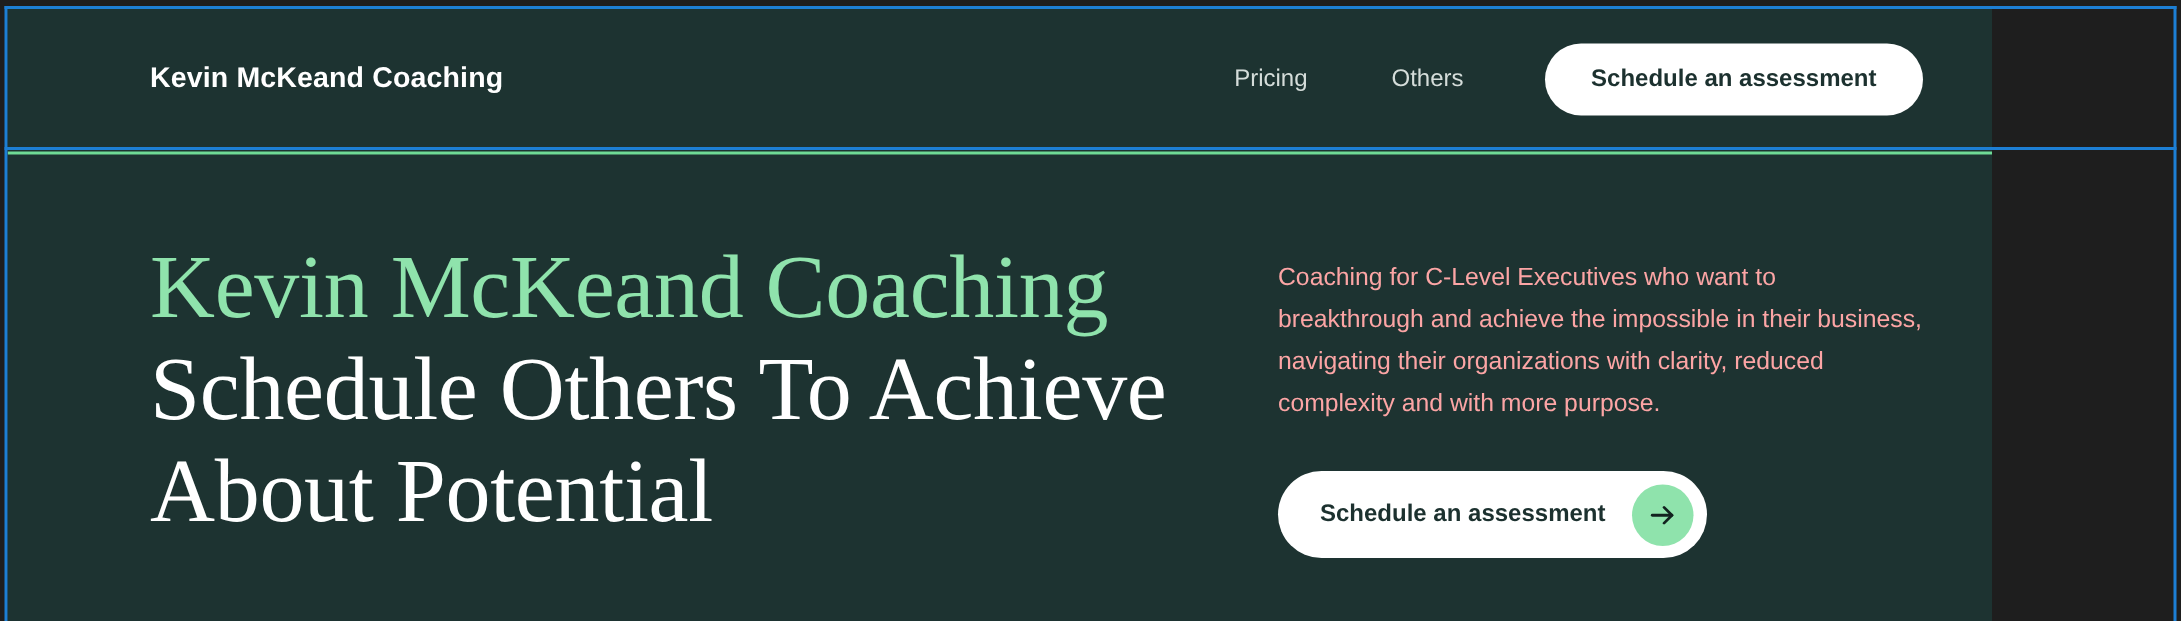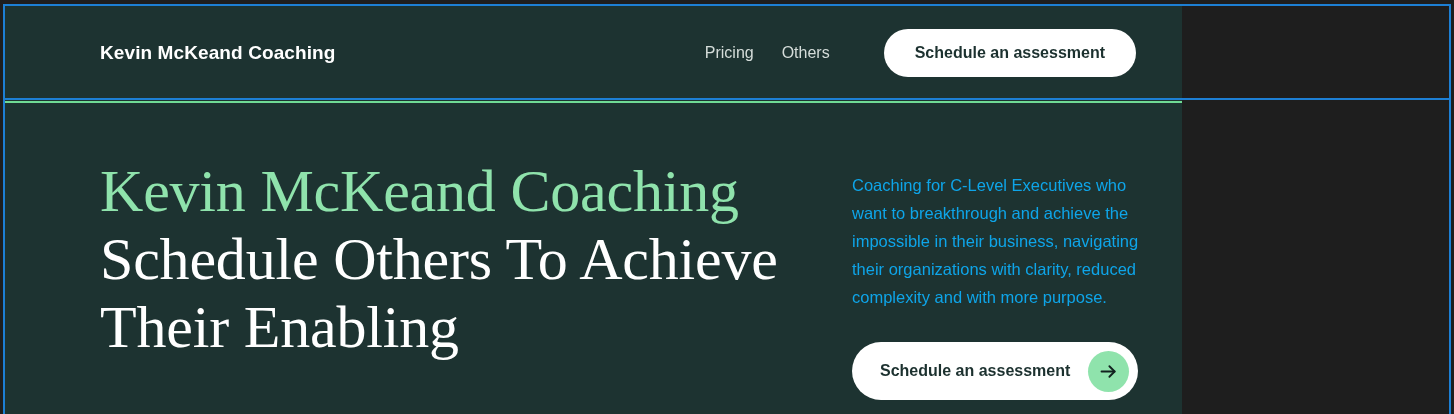--- a/index.html
+++ b/index.html
@@ -48,21 +48,21 @@
     height: 2px;
     background: #1d7fd4;
     z-index: 39;
   }
 
   
   .page {
     position: absolute;
     left: 5px;
     top: 6px;
-    width: 1177px;
+    width: 1323px;
     height: 408px;
     background: #1d3331;
     overflow: hidden;
   }
 
   
   .site-header {
     position: relative;
     height: 94px;
     width: 100%;
@@ -82,21 +82,21 @@
   .header-right {
     margin-left: auto;
     display: flex;
     align-items: center;
     gap: 0;
   }
 
   .nav-links {
     display: flex;
     align-items: center;
-    gap: 28px;
+    gap: 56px;
     margin-right: 54px;
   }
 
   .nav-link {
     color: #d5ddda;
     font-size: 16px;
     font-weight: normal;
     text-decoration: none;
     white-space: nowrap;
   }
@@ -154,21 +154,21 @@
     color: #8fe3ac;
   }
 
   .hero-right {
     flex: 1;
     padding-top: 14px;
     max-width: 520px;
   }
 
   .hero-lede {
-    color: #0ea5e9;
+    color: #fca5a5;
     font-size: 16.5px;
     line-height: 28px;
     margin-bottom: 31px;
   }
 
   .hero-cta {
     background: #ffffff;
     border: none;
     border-radius: 999px;
     height: 58px;
@@ -224,21 +224,21 @@
     </header>
 
     <div class="divider"></div>
 
     <section class="hero">
 
       <div class="hero-left">
         <h1 class="hero-title">
           <span class="accent">Kevin McKeand Coaching</span><br>
           <span>Schedule Others To Achieve</span><br>
-          <span>Their Enabling</span>
+          <span>About Potential</span>
         </h1>
       </div>
 
       <div class="hero-right">
 
         <p class="hero-lede">Coaching for C-Level Executives who want to breakthrough and achieve the impossible in their business, navigating their organizations with clarity, reduced complexity and with more purpose.</p>
 
         <button class="hero-cta">
           <span class="hero-cta-label">Schedule an assessment</span>
           <span class="arrow-circle">

